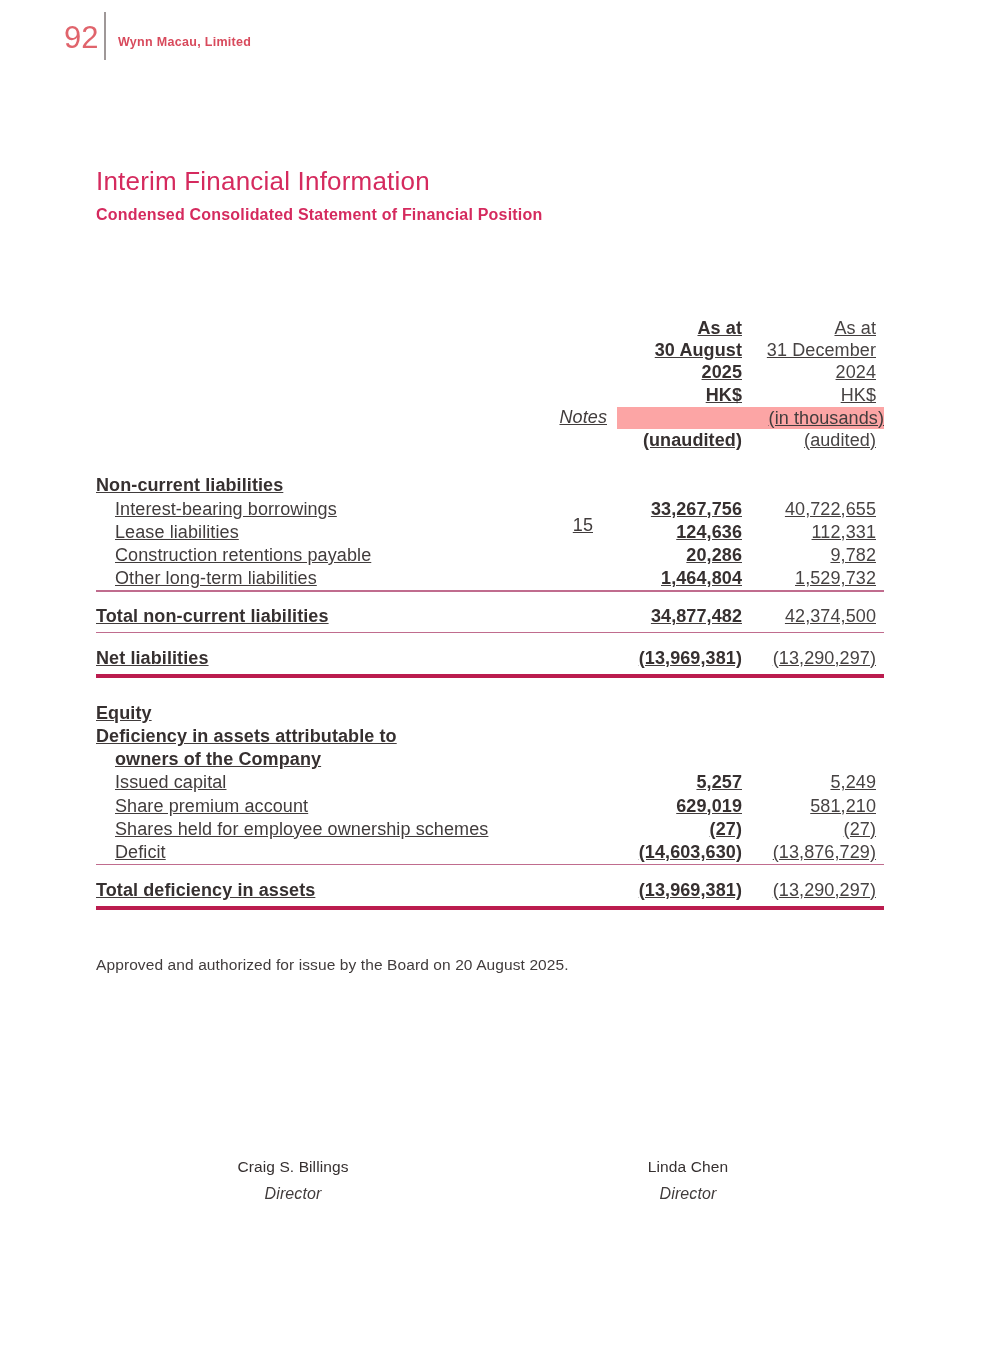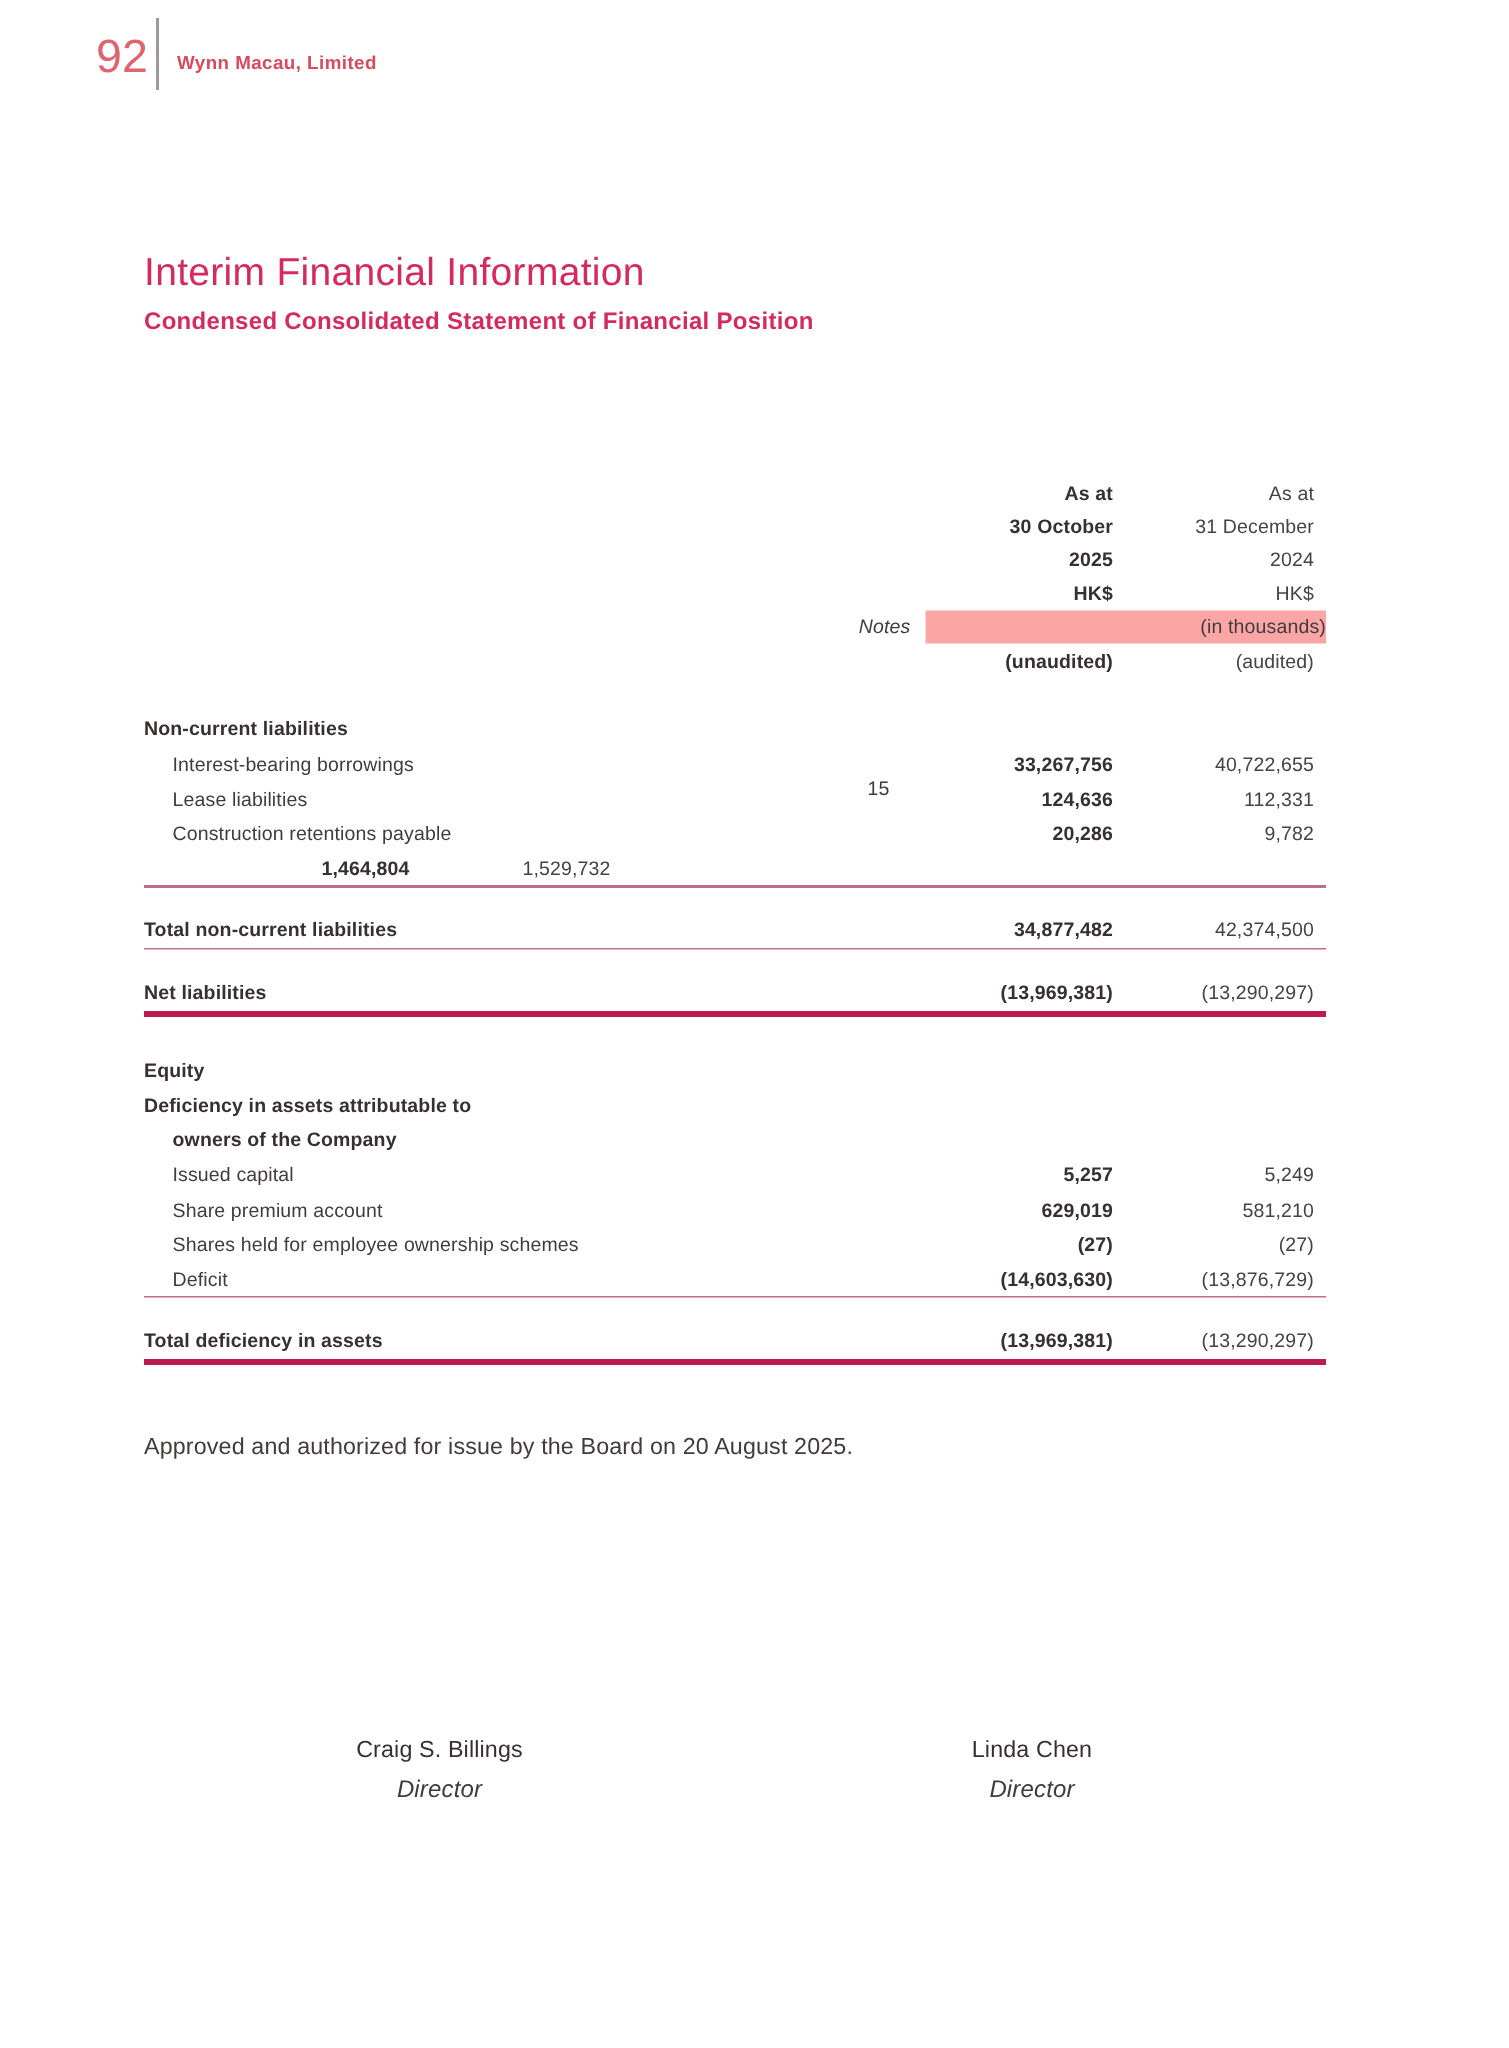--- a/index.html
+++ b/index.html
@@ -15,21 +15,21 @@
   .pgnum { position:absolute; left:64px; top:20px; font-size:31px; font-weight:400; color:#e0646c; }
   .head-divider { position:absolute; left:104px; top:12px; width:1.5px; height:48px; background:#9f9898; }
   .company { position:absolute; left:118px; top:35px; font-size:12.5px; font-weight:700; color:#d84a5c; letter-spacing:0.3px; }
 
   
   .titleblock { position:absolute; left:96px; top:166px; }
   h1.doc-title { font-size:26px; font-weight:400; color:#d52a5e; letter-spacing:0.2px; }
   h2.doc-subtitle { font-size:16px; font-weight:700; color:#d52a5e; margin-top:9px; letter-spacing:0.2px; }
 
   
-  .table { position:absolute; left:96px; top:313px; width:788px; padding-top:4px; font-size:13px; }
+  .table { position:absolute; left:96px; top:313px; width:788px; padding-top:4px; font-size:18px;text-decoration:underline; }
   .pinkbg { position:absolute; left:521px; top:0; width:133px; height:612px; background:#f9e8e4; z-index:-1; }
 
   .hrow, .trow { display:flex; align-items:center; }
   .hrow { height:22.4px; }
   .trow { height:23.2px; }
 
   .c-label { flex:1 1 auto; }
   .c-note  { width:52px; text-align:right; padding-right:24px;margin-top:32px; }
   .c-v1    { width:133px; text-align:right; padding-right:8px; font-weight:700; color:#363030; }
   .c-v2    { width:134px; text-align:right; padding-right:8px; color:#474343; }
@@ -77,21 +77,21 @@
     <div class="period-lines">
         <div class="hrow">
           <div class="c-label"></div>
           <div class="c-note"></div>
           <div class="c-v1">As at</div>
           <div class="c-v2">As at</div>
         </div>
         <div class="hrow">
           <div class="c-label"></div>
           <div class="c-note"></div>
-          <div class="c-v1">30 October</div>
+          <div class="c-v1">30 August</div>
           <div class="c-v2">31 December</div>
         </div>
         <div class="hrow">
           <div class="c-label"></div>
           <div class="c-note"></div>
           <div class="c-v1">2025</div>
           <div class="c-v2">2024</div>
         </div>
         <div class="hrow">
           <div class="c-label"></div>
@@ -133,20 +133,21 @@
         <div class="c-v1">124,636</div>
         <div class="c-v2">112,331</div>
       </div>
       <div class="trow item">
         <div class="c-label">Construction retentions payable</div>
         <div class="c-note"></div>
         <div class="c-v1">20,286</div>
         <div class="c-v2">9,782</div>
       </div>
       <div class="trow item">
+        <div class="c-label">Other long-term liabilities</div>
         <div class="c-note"></div>
         <div class="c-v1">1,464,804</div>
         <div class="c-v2">1,529,732</div>
       </div>
       <div class="rule-thin"></div>
       <div class="trow total">
         <div class="c-label">Total non-current liabilities</div>
         <div class="c-note"></div>
         <div class="c-v1">34,877,482</div>
         <div class="c-v2">42,374,500</div>

